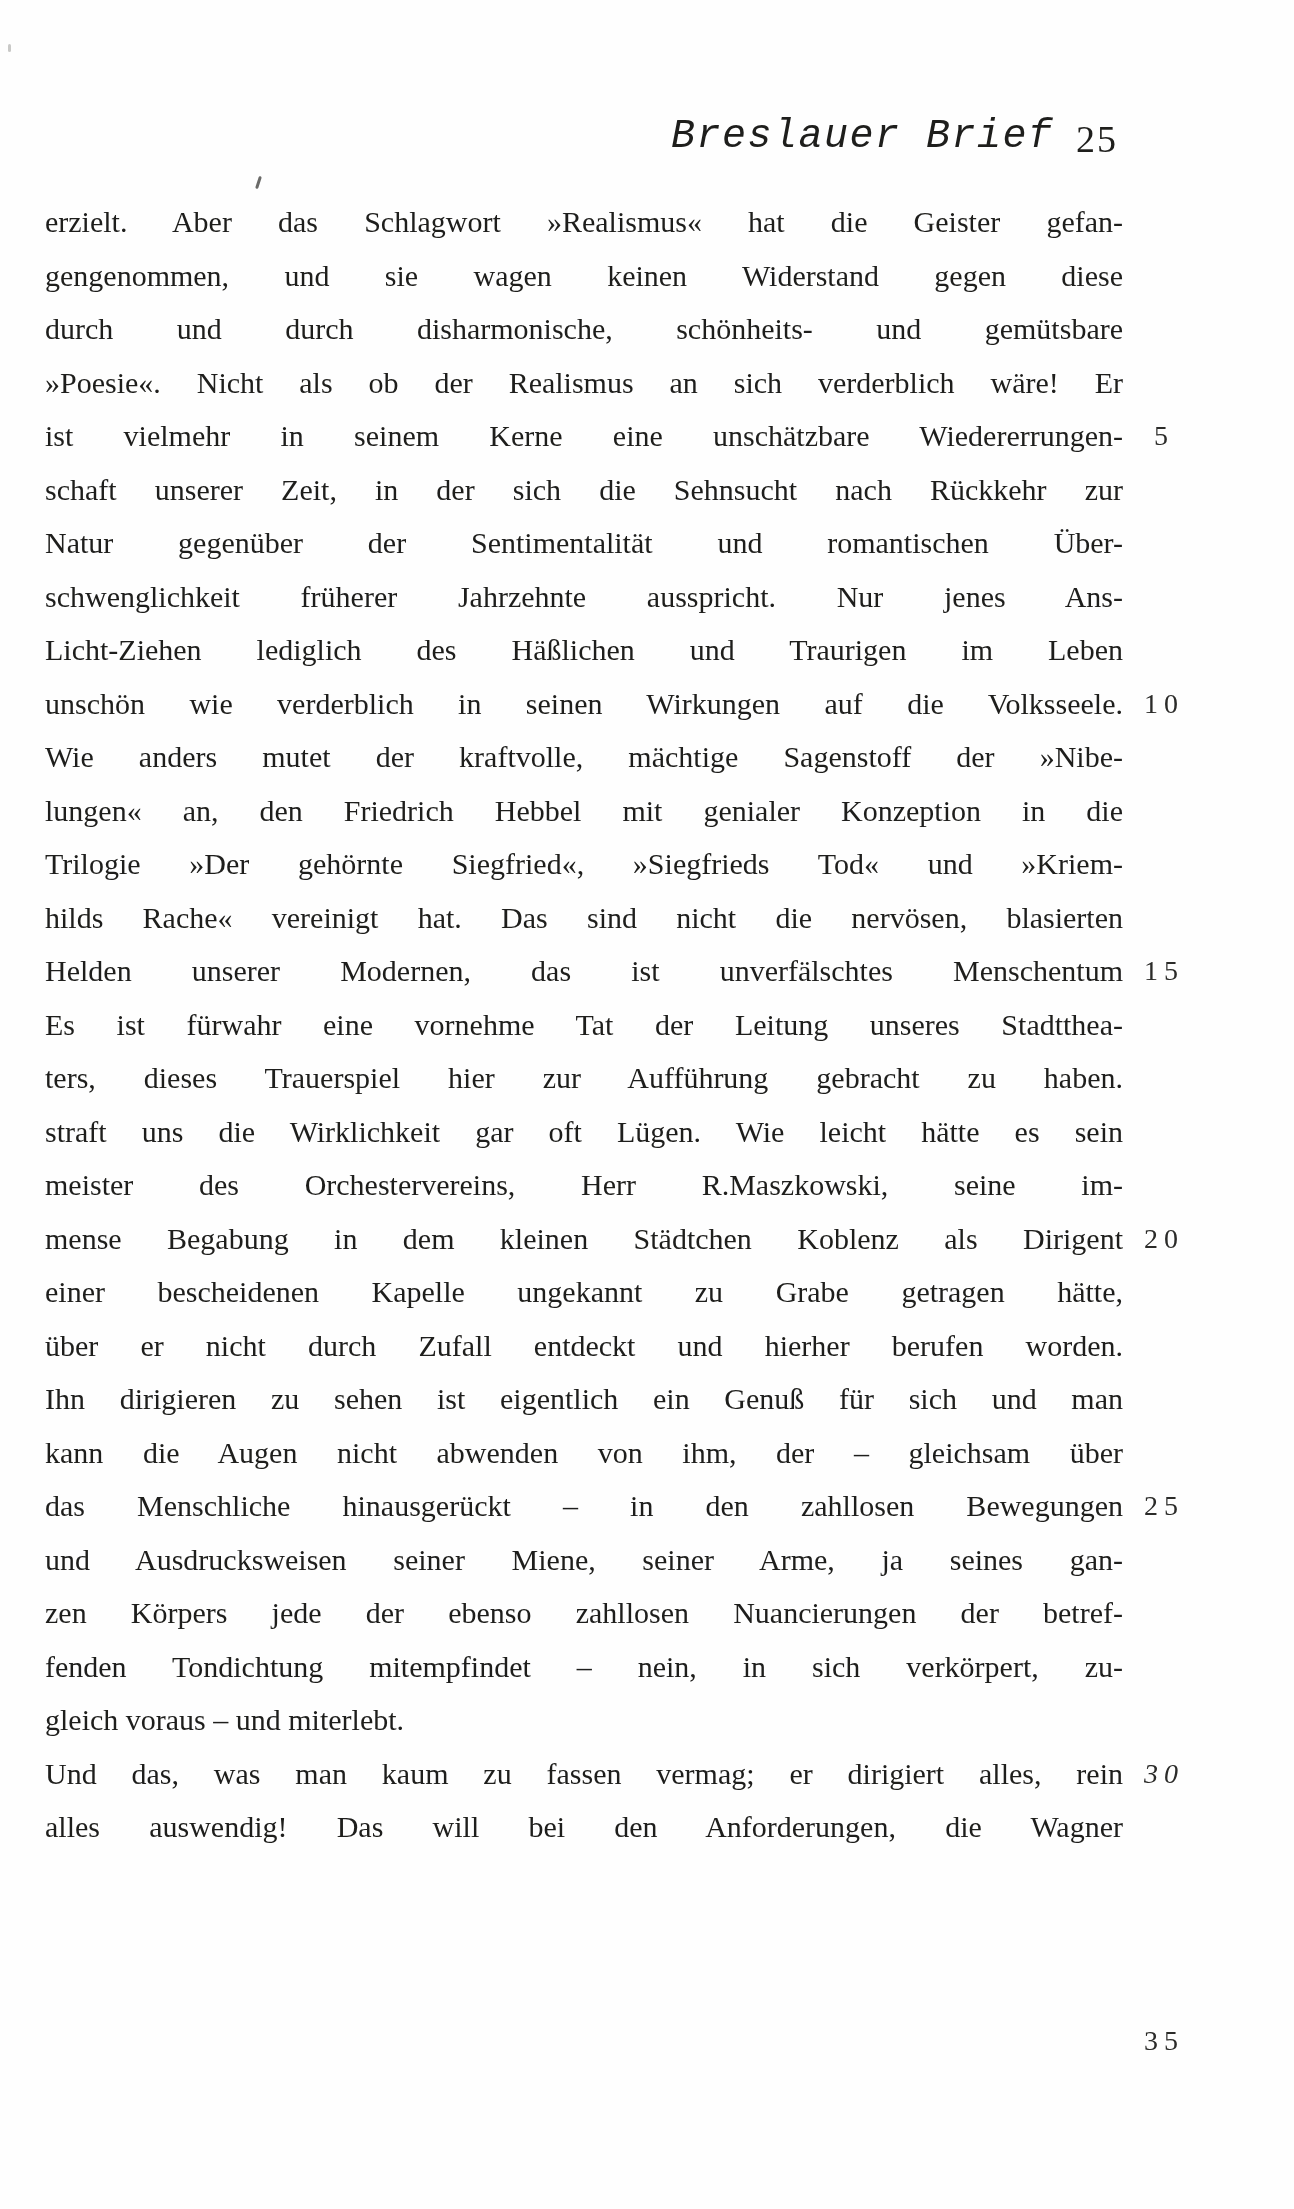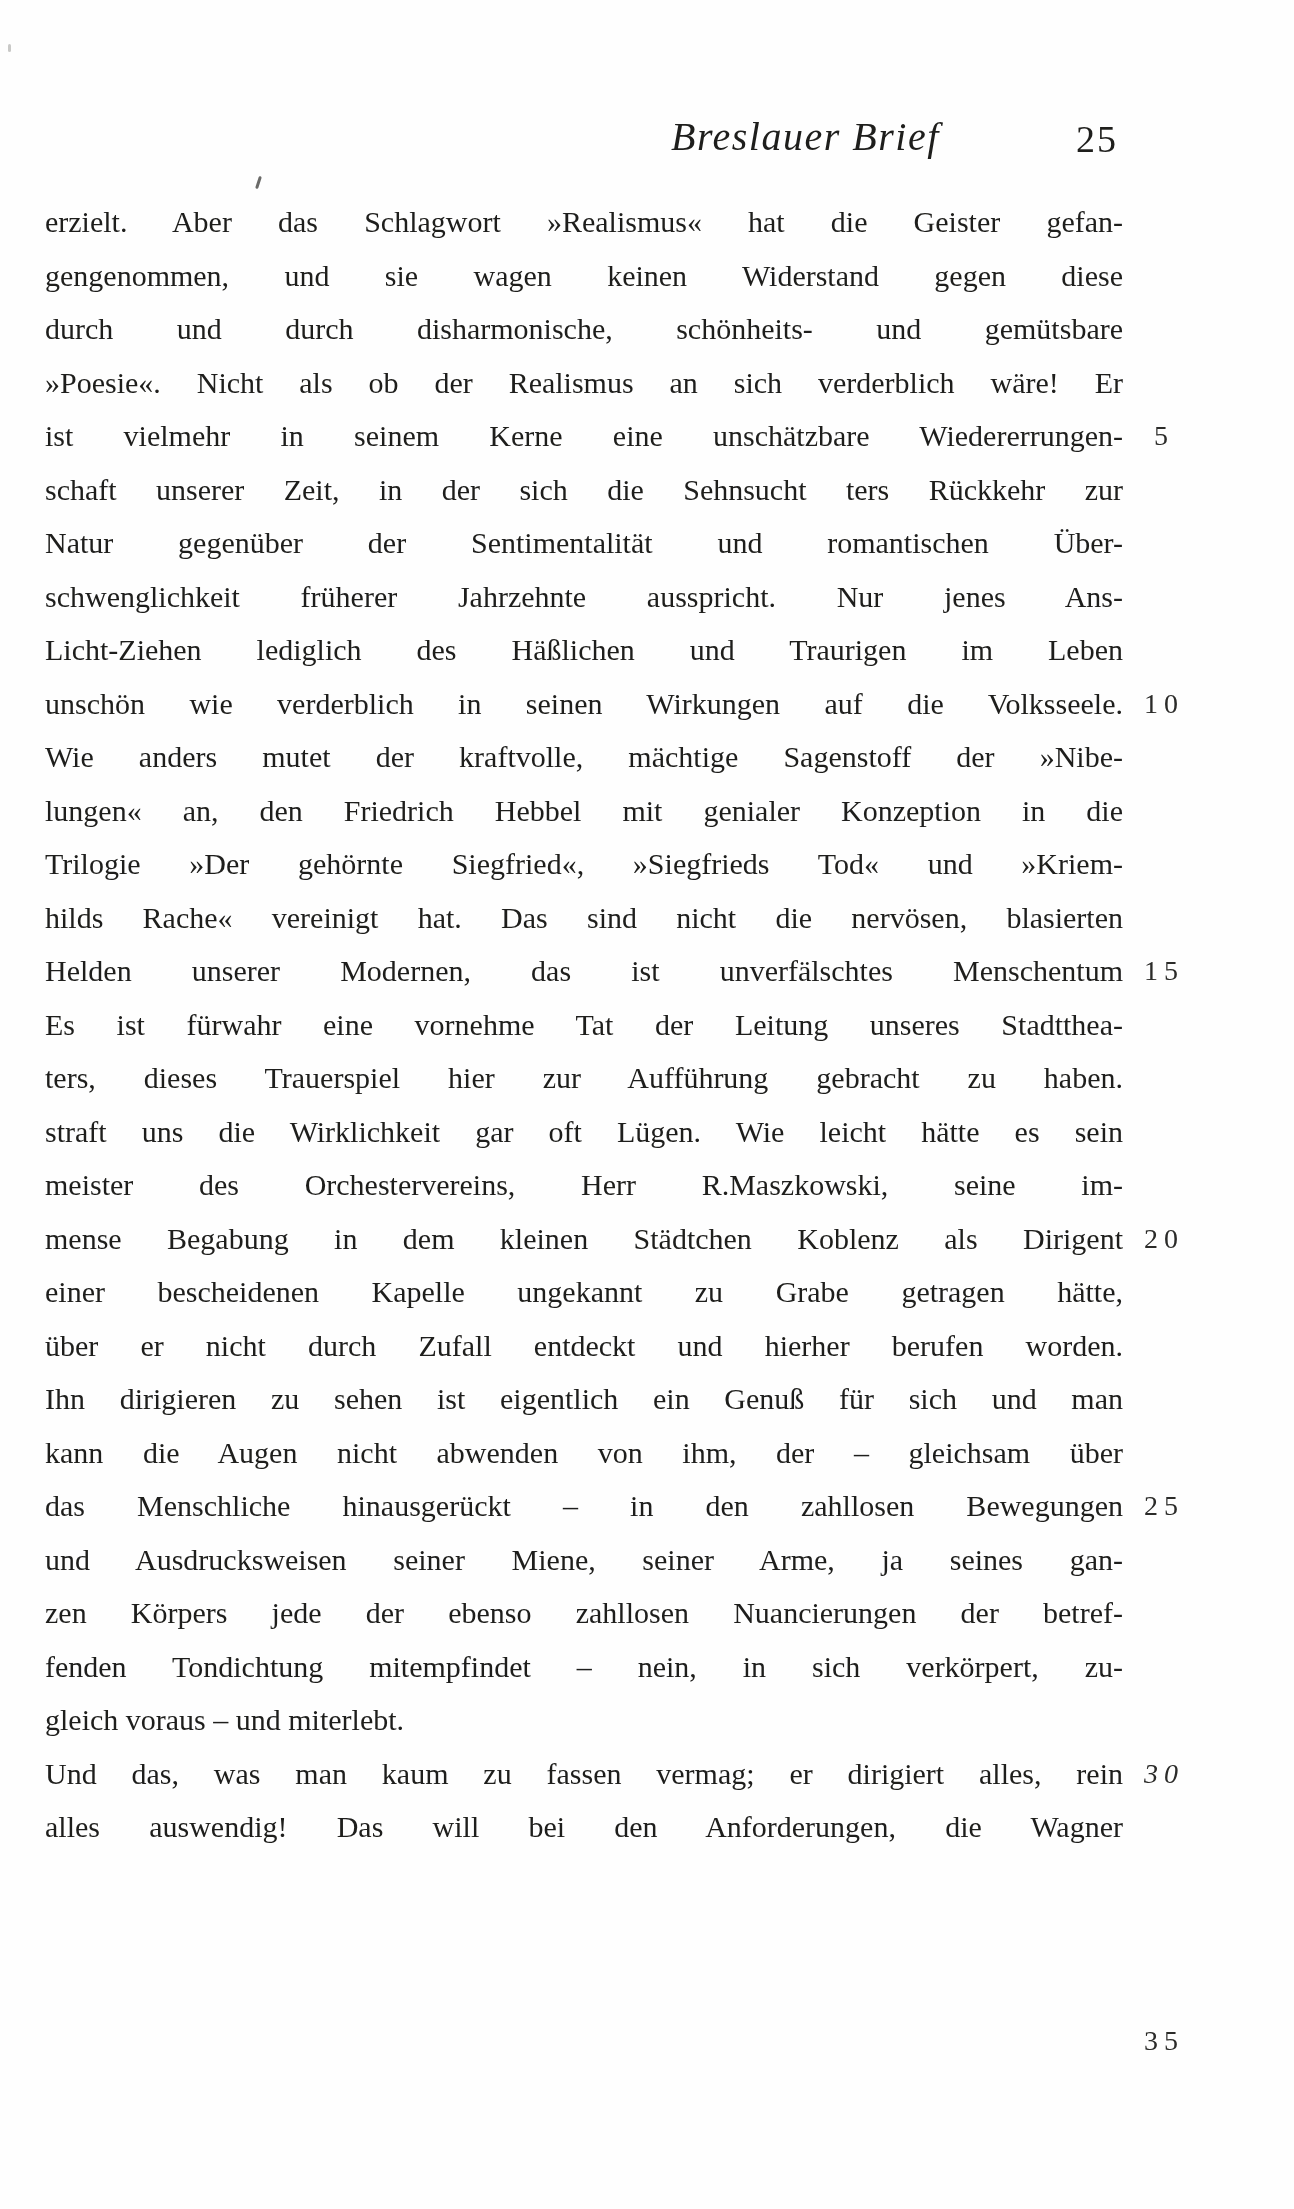--- a/index.html
+++ b/index.html
@@ -26,20 +26,21 @@
     line-height: 50px;
   }
   #running-title {
     position: absolute;
     left: 671px;
     top: 0;
     font-style: italic;
     font-size: 40px;
     letter-spacing: 1.5px;
     white-space: nowrap;
+    font-family: Liberation Mono, monospace;
   }
   #page-number {
     position: absolute;
     left: 1076px;
     top: 2px;
     font-size: 38px;
     letter-spacing: 2px;
   }
   
   #text-block {
@@ -104,21 +105,21 @@
     <span id="running-title">Breslauer Brief</span>
     <span id="page-number">25</span>
   </div>
 
   <div id="text-block">
       <div class="line just">erzielt. Aber das Schlagwort »Realismus« hat die Geister gefan-</div>
       <div class="line just">gengenommen, und sie wagen keinen Widerstand gegen diese</div>
       <div class="line just">durch und durch disharmonische, schönheits- und gemütsbare</div>
       <div class="line just">»Poesie«. Nicht als ob der Realismus an sich verderblich wäre! Er</div>
       <div class="line just">ist vielmehr in seinem Kerne eine unschätzbare Wiedererrungen-</div>
-      <div class="line just">schaft unserer Zeit, in der sich die Sehnsucht ters Rückkehr zur</div>
+      <div class="line just">schaft unserer Zeit, in der sich die Sehnsucht nach Rückkehr zur</div>
       <div class="line just">Natur gegenüber der Sentimentalität und romantischen Über-</div>
       <div class="line just">schwenglichkeit früherer Jahrzehnte ausspricht. Nur jenes Ans-</div>
       <div class="line just">Licht-Ziehen lediglich des Häßlichen und Traurigen im Leben</div>
       <div class="line just">unschön wie verderblich in seinen Wirkungen auf die Volksseele.</div>
       <div class="line just">Wie anders mutet der kraftvolle, mächtige Sagenstoff der »Nibe-</div>
       <div class="line just">lungen« an, den Friedrich Hebbel mit genialer Konzeption in die</div>
       <div class="line just">Trilogie »Der gehörnte Siegfried«, »Siegfrieds Tod« und »Kriem-</div>
       <div class="line just">hilds Rache« vereinigt hat. Das sind nicht die nervösen, blasierten</div>
       <div class="line just">Helden unserer Modernen, das ist unverfälschtes Menschentum</div>
       <div class="line just">Es ist fürwahr eine vornehme Tat der Leitung unseres Stadtthea-</div>

